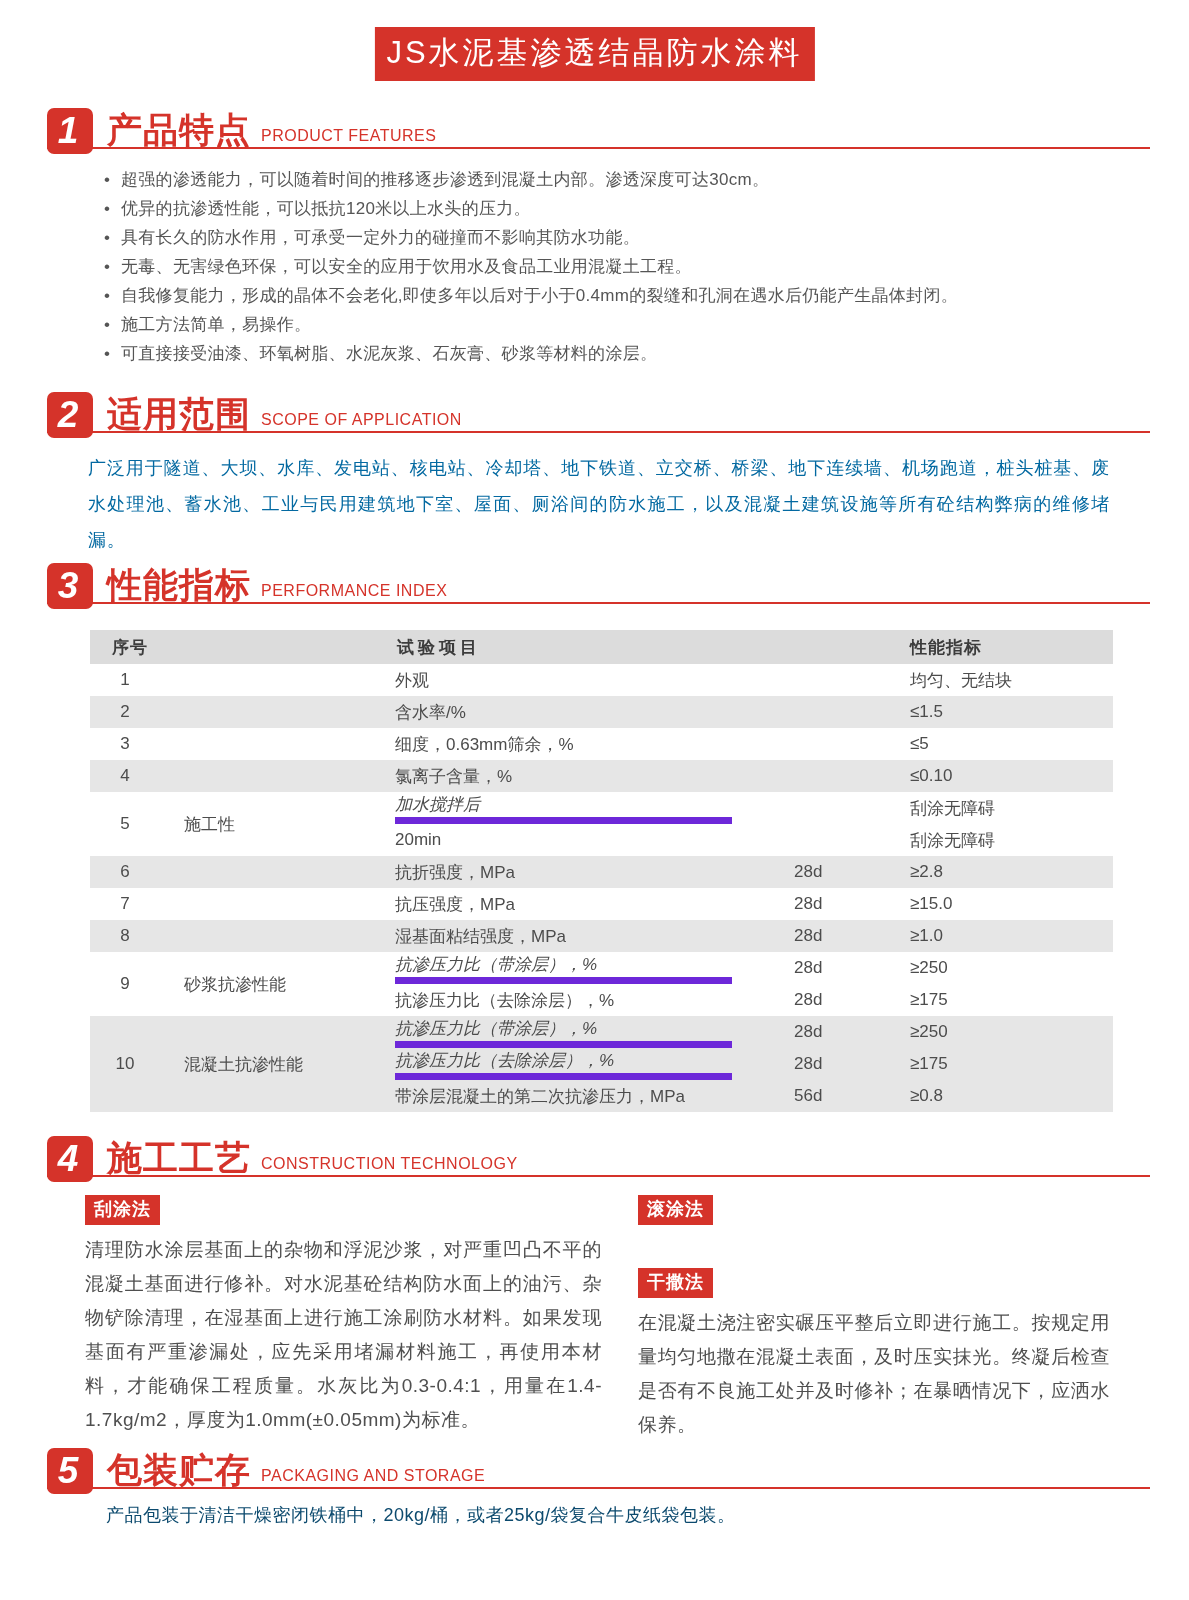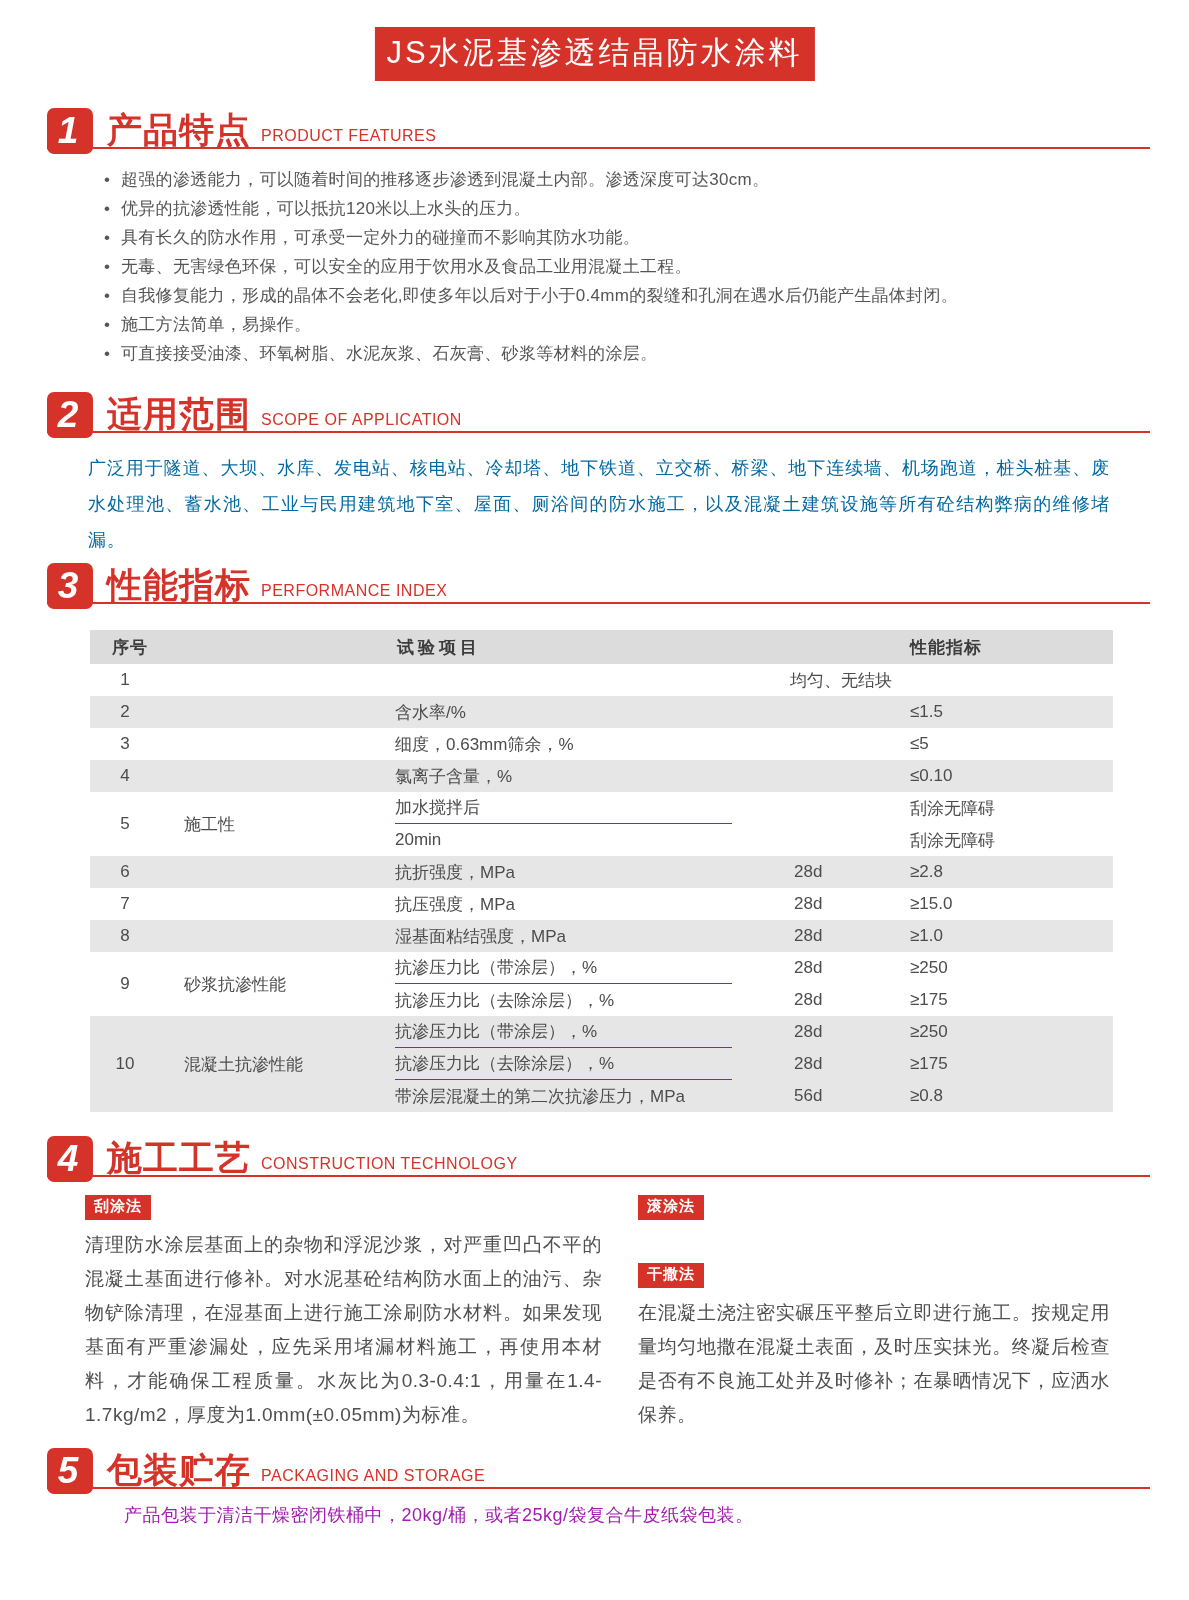--- a/index.html
+++ b/index.html
@@ -69,40 +69,40 @@
   .c-no{display:flex;align-items:center;justify-content:center;}
   .thead .c-no{justify-content:flex-start;padding-left:22px;letter-spacing:1px;}
   .c-cat{display:flex;align-items:center;padding-left:24px;}
   .thead .c-item-h{display:flex;align-items:center;letter-spacing:4px;padding-left:2px;}
   .thead .c-val-h{display:flex;align-items:center;letter-spacing:1px;}
   .c-items,.c-ages,.c-vals{display:flex;flex-direction:column;}
   .c-items .sub,.c-ages .sub,.c-vals .sub{
     height:32px;display:flex;align-items:center;
   }
   .c-items .sub{margin-right:58px;}
-  .c-items .sub:not(:last-child){border-bottom:1px solid #6d28d9;}
+  .c-items .sub:not(:last-child){border-bottom:7px solid #6d28d9;font-style:italic;}
   .c-ages .sub{padding-left:4px;text-align:right;}
   
   .construction{position:absolute;left:85px;top:1195px;width:1028px;display:flex;}
   .method-col-left{width:517px;flex:0 0 auto;}
   .method-col-right{width:472px;margin-left:36px;flex:0 0 auto;}
   .method-badge{
     display:inline-block;background:var(--accent);color:#fff;
-    font-size:15px;font-weight:bold;padding:2px 9px 4px;letter-spacing:1px;
+    font-size:18px;font-weight:bold;padding:2px 9px 4px;letter-spacing:1px;
   }
   .method-text{
     font-size:19px;line-height:34px;color:#4f4f4f;text-align:justify;
     margin:8px 0 0;letter-spacing:.5px;
   }
   .gap-roll{margin-top:0;}
   .gap-dry{margin-top:43px;}
   
   .packaging-text{
-    position:absolute;left:124px;top:1503px;width:1000px;
-    font-size:18px;color:#a21caf;margin:0;letter-spacing:.5px;
+    position:absolute;left:106px;top:1503px;width:1000px;
+    font-size:18px;color:#0c4a6e;margin:0;letter-spacing:.5px;
   }
 </style>
 </head>
 <body>
 
 <div class="title-banner">JS水泥基渗透结晶防水涂料</div>
 
 <div class="sec-header" style="top:108px;">
   <div class="sec-num">1</div>
   <div class="sec-title">产品特点</div>
@@ -138,20 +138,23 @@
     <div class="c-no">序号</div>
     <div></div>
     <div class="c-item-h">试验项目</div>
     <div></div>
     <div class="c-val-h">性能指标</div>
   </div>
 
 <div class="trow" style="height: 32px;">
     <div class="c-no">1</div>
     <div class="c-cat"></div>
+    <div class="c-items">
+        <div class="sub">外观</div>
+      </div>
     <div class="c-ages">
         <div class="sub"></div>
       </div>
     <div class="c-vals">
         <div class="sub">均匀、无结块</div>
       </div>
   </div>
     <div class="trow shaded" style="height: 32px;">
     <div class="c-no">2</div>
     <div class="c-cat"></div>

